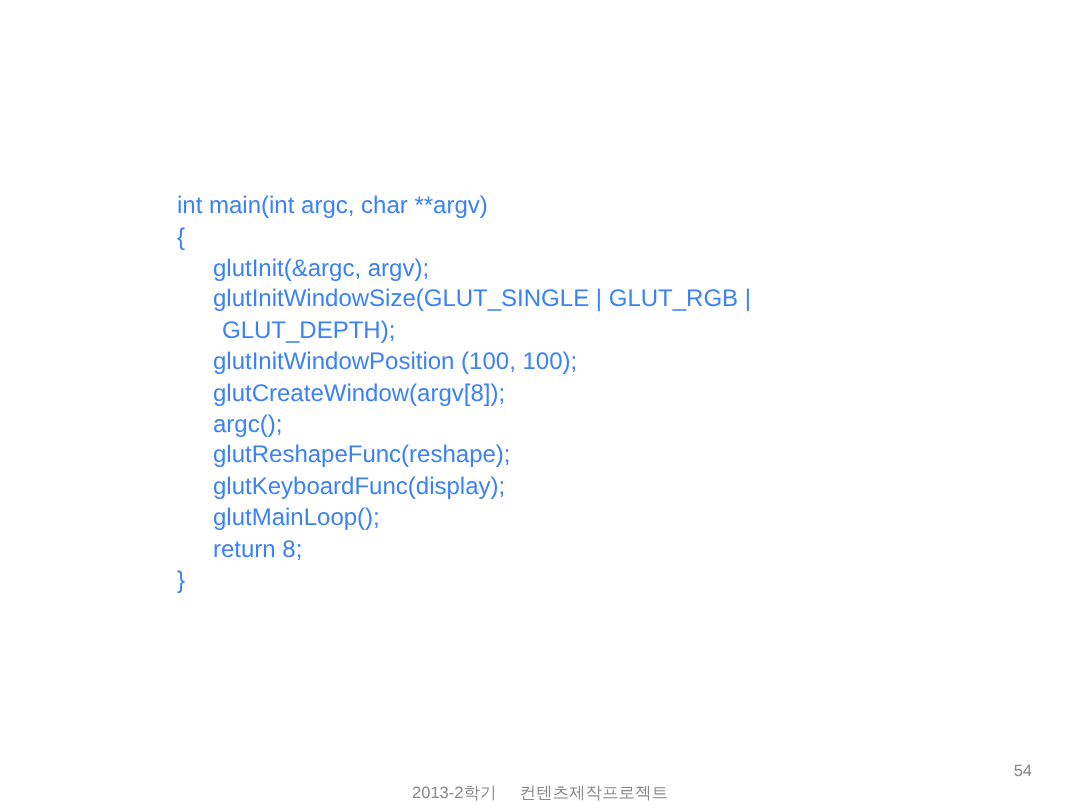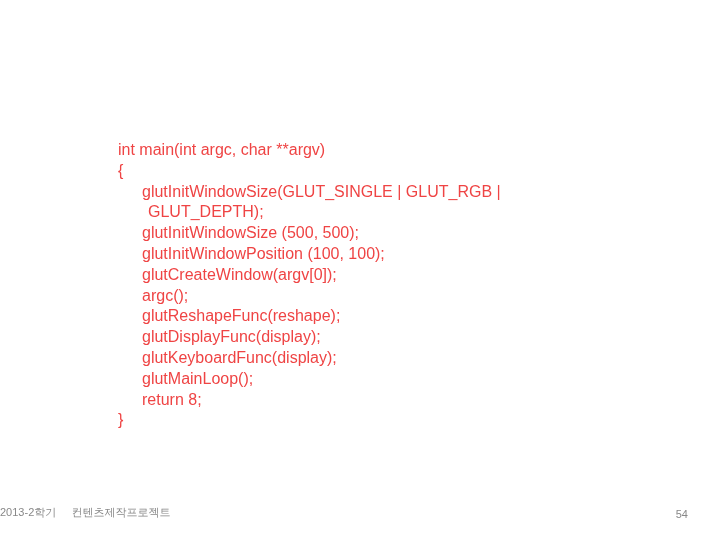--- a/index.html
+++ b/index.html
@@ -14,67 +14,65 @@
   .slide {
     width: 100%;
     height: 100%;
     position: relative;
   }
   .code-block {
     position: absolute;
     top: 128px;
     left: 118px;
     width: 480px;
-    color: #ef4444;
+    color: #3b82f6;
     font-size: 16px;
     line-height: 1.3;
-    margin-top: 12px;
   }
   .code-line {
     white-space: pre;
   }
   .indent-1 {
     padding-left: 24px;
   }
   .indent-cont {
     padding-left: 30px;
   }
   .footer {
     position: absolute;
-    bottom: 20px;
+    bottom: 4px;
     left: 0;
     width: 100%;
-    text-align: left;
+    text-align: center;
     font-size: 11px;
     color: #888;
   }
   .page-num {
     position: absolute;
     bottom: 20px;
     right: 32px;
     font-size: 11px;
     color: #888;
   }
 </style>
 </head>
 <body>
 
 <div class="slide">
 
   <div class="code-block">
     <div class="code-line">int main(int argc, char **argv)</div>
     <div class="code-line">{</div>
+    <div class="code-line indent-1">glutInit(&amp;argc, argv);</div>
     <div class="code-line indent-1">glutInitWindowSize(GLUT_SINGLE | GLUT_RGB |</div>
     <div class="code-line indent-cont">GLUT_DEPTH);</div>
-    <div class="code-line indent-1">glutInitWindowSize (500, 500);</div>
     <div class="code-line indent-1">glutInitWindowPosition (100, 100);</div>
-    <div class="code-line indent-1">glutCreateWindow(argv[0]);</div>
+    <div class="code-line indent-1">glutCreateWindow(argv[8]);</div>
     <div class="code-line indent-1">argc();</div>
     <div class="code-line indent-1">glutReshapeFunc(reshape);</div>
-    <div class="code-line indent-1">glutDisplayFunc(display);</div>
     <div class="code-line indent-1">glutKeyboardFunc(display);</div>
     <div class="code-line indent-1">glutMainLoop();</div>
     <div class="code-line indent-1">return 8;</div>
     <div class="code-line">}</div>
   </div>
 
   <div class="footer">
     <span>2013-2학기</span>
     &nbsp;&nbsp;&nbsp;
     <span>컨텐츠제작프로젝트</span>

